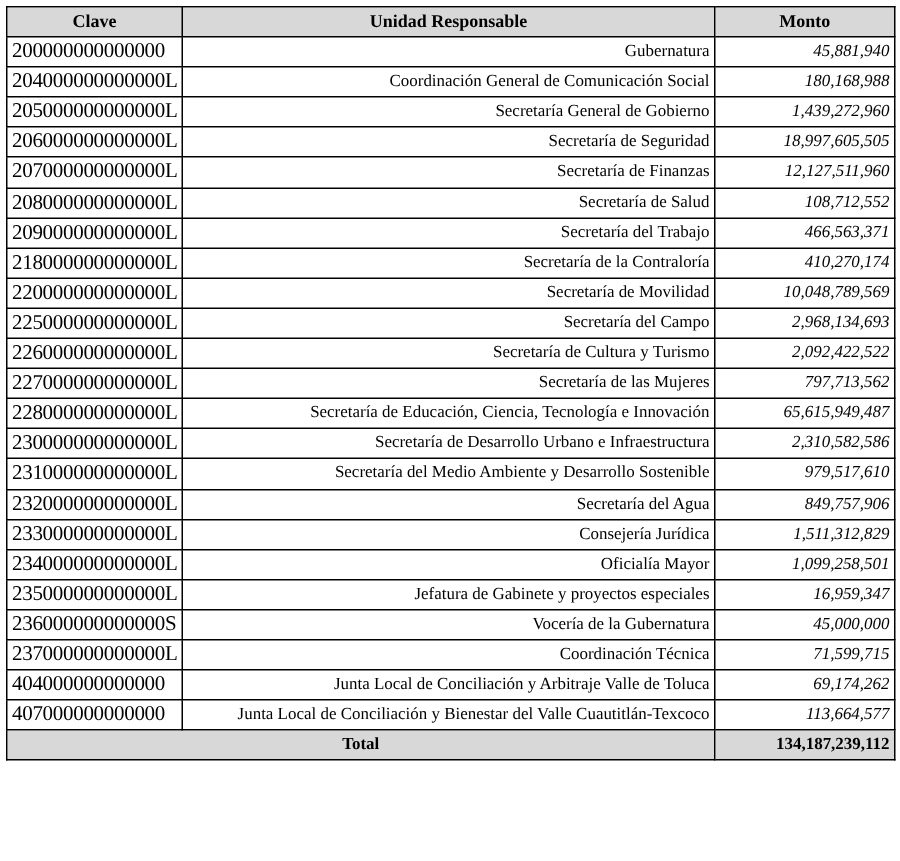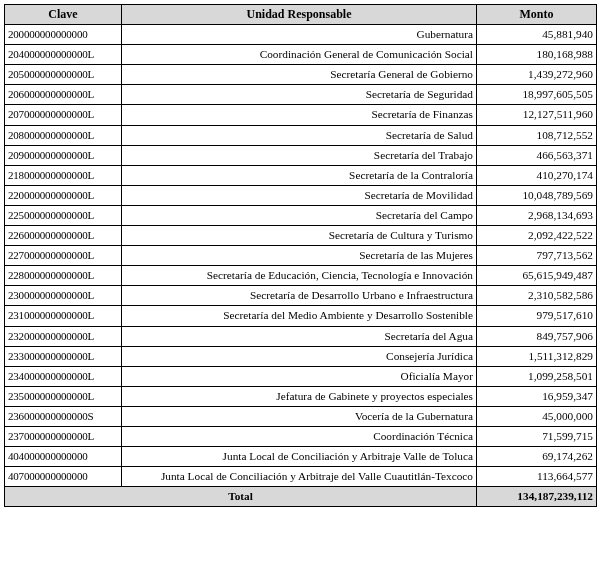--- a/index.html
+++ b/index.html
@@ -40,29 +40,30 @@
     font-weight: bold;
     font-size: 12px;
     height: 21px;
     line-height: 21px;
   }
   col.c-clave { width: 117px; }
   col.c-unidad { width: 355px; }
   col.c-monto { width: 120px; }
   td.clave {
     text-align: left;
-    font-size: 11px;
+    font-size: 14px;
     letter-spacing: -0.2px;
   }
   td.unidad {
     text-align: right;
   }
   td.monto {
     text-align: right;
     padding-right: 5px;
+    font-style: italic;
   }
   tr.total-row td {
     background: #d8d8d8;
     font-weight: bold;
   }
   td.total-label {
     text-align: center;
     font-weight: bold;
   }
   td.total-monto {
@@ -194,21 +195,21 @@
           <td class="unidad">Coordinación Técnica</td>
           <td class="monto">71,599,715</td>
         </tr>
         <tr>
           <td class="clave">404000000000000</td>
           <td class="unidad">Junta Local de Conciliación y Arbitraje Valle de Toluca</td>
           <td class="monto">69,174,262</td>
         </tr>
         <tr>
           <td class="clave">407000000000000</td>
-          <td class="unidad">Junta Local de Conciliación y Arbitraje del Valle Cuautitlán-Texcoco</td>
+          <td class="unidad">Junta Local de Conciliación y Bienestar del Valle Cuautitlán-Texcoco</td>
           <td class="monto">113,664,577</td>
         </tr>
       </tbody>
     <tfoot>
       <tr class="total-row">
         <td class="total-label" colspan="2">Total</td>
         <td class="total-monto">134,187,239,112</td>
       </tr>
     </tfoot>
   </table>

